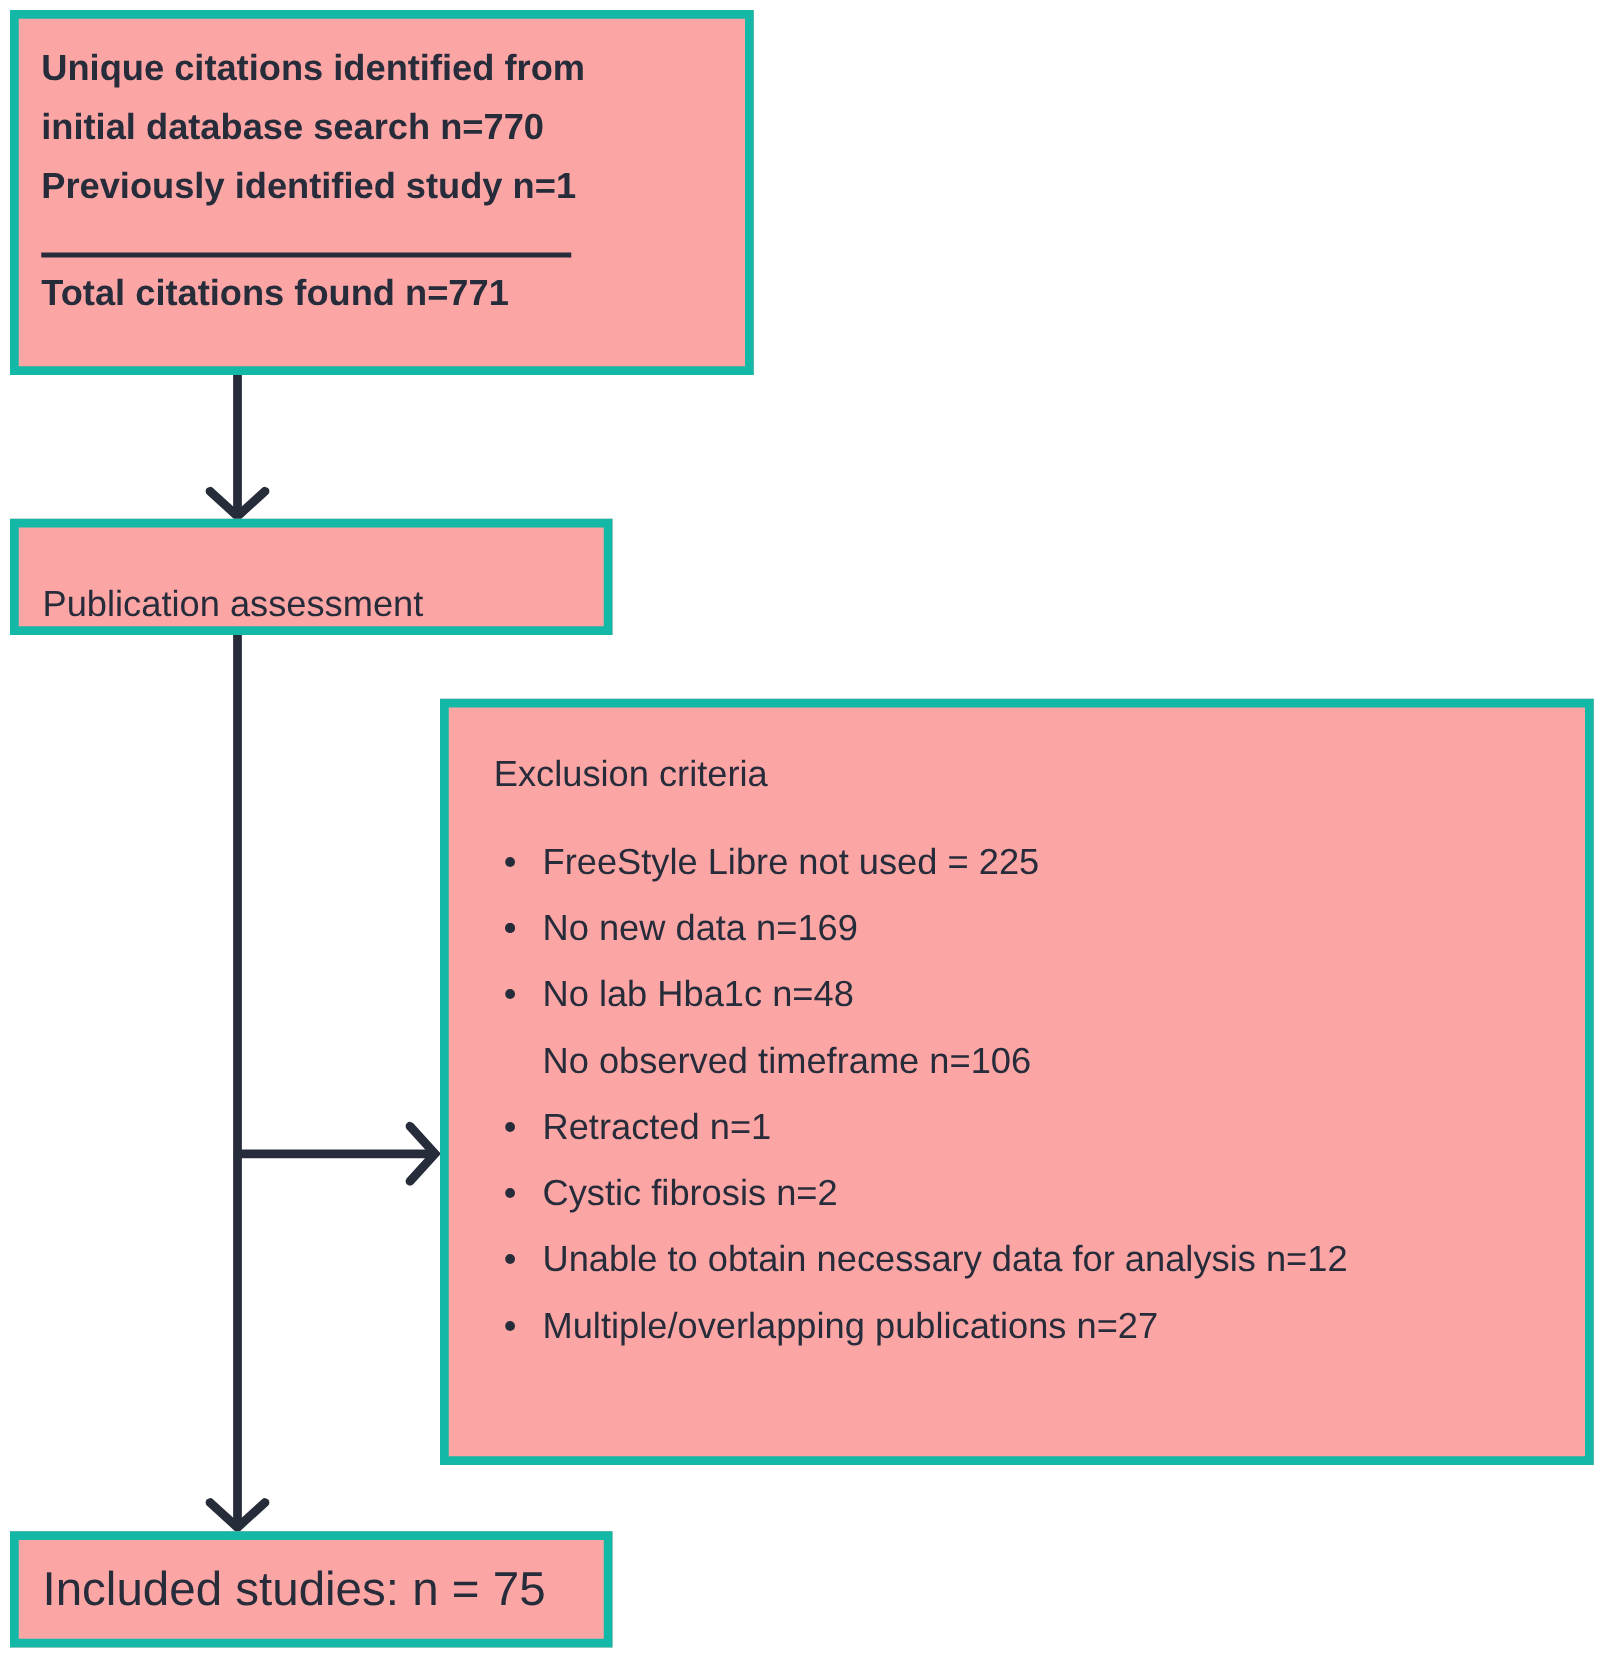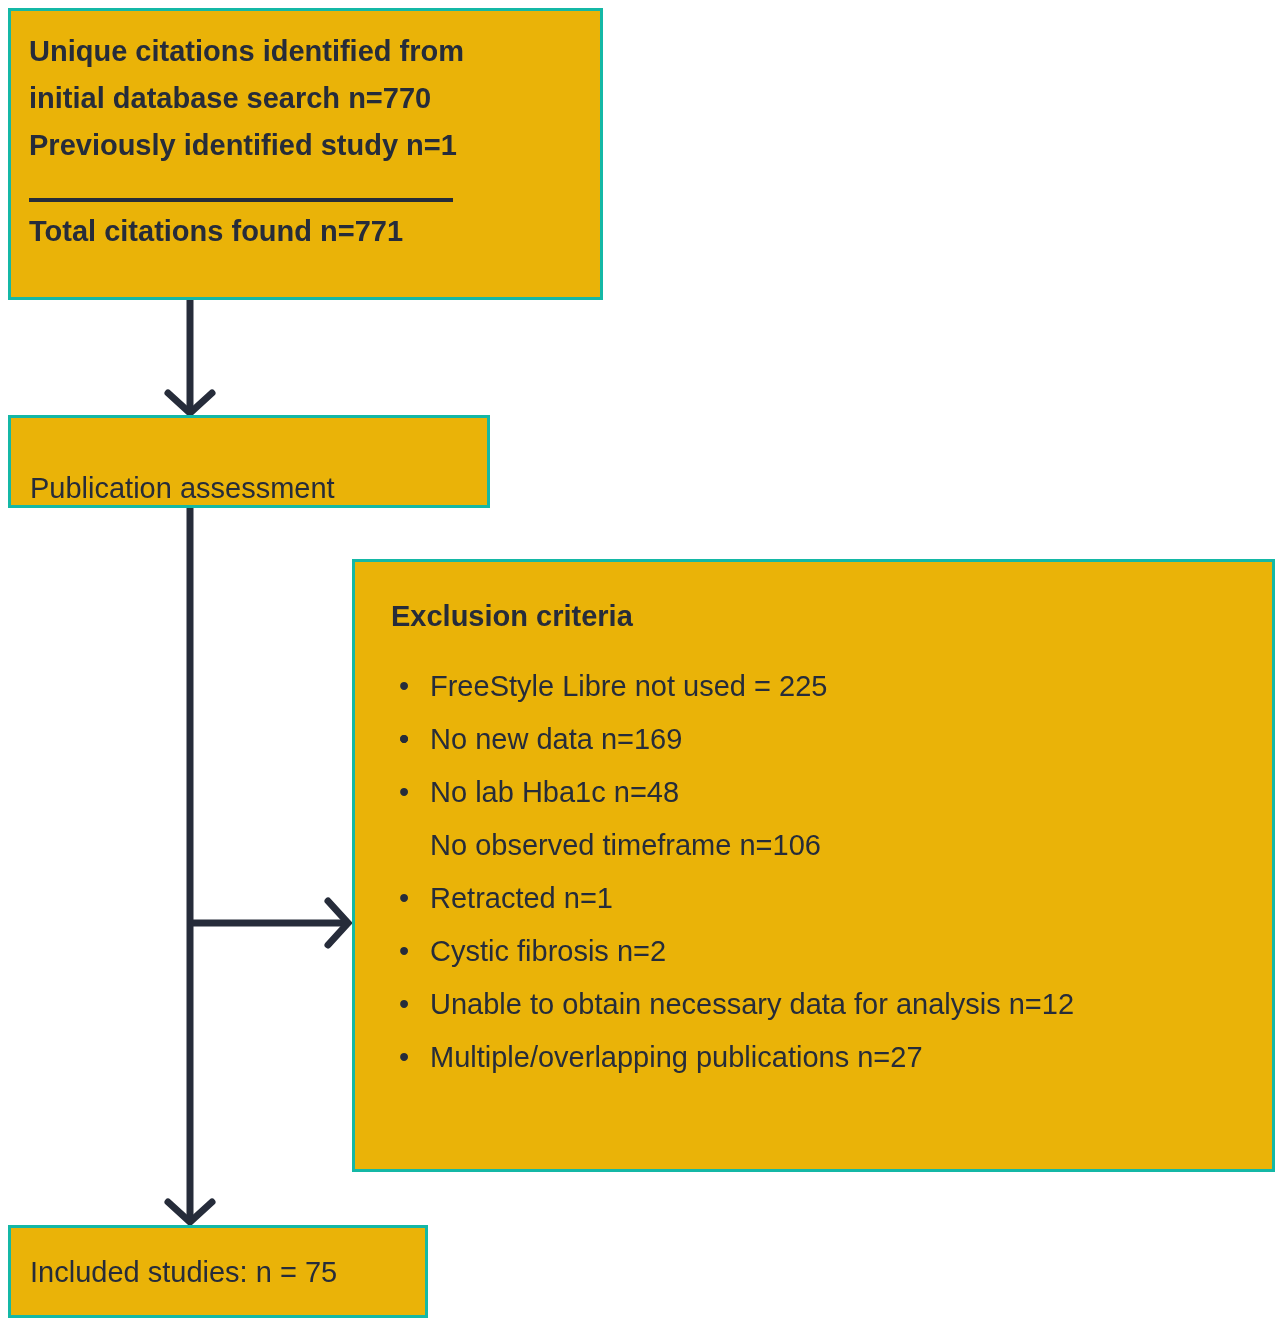--- a/index.html
+++ b/index.html
@@ -12,22 +12,22 @@
     width: 1280px;
     height: 1322px;
     background: #ffffff;
     font-family: "Liberation Sans", "DejaVu Sans", sans-serif;
     color: #262c3a;
     overflow: hidden;
   }
   .box {
     position: absolute;
     box-sizing: border-box;
-    border: 3px solid #14b8a6;
-    background: #eab308;
+    border: 7px solid #14b8a6;
+    background: #fca5a5;
   }
   
   #box-identification {
     left: 8px; top: 8px;
     width: 595px; height: 292px;
     padding: 17px 18px 0 18px;
     font-size: 29px;
     font-weight: bold;
     line-height: 47px;
   }
@@ -48,21 +48,21 @@
     line-height: 34px;
   }
   
   #box-exclusion {
     left: 352px; top: 559px;
     width: 923px; height: 613px;
     padding: 31px 20px 0 36px;
     font-size: 29px;
   }
   #box-exclusion .title {
-    font-weight: bold;
+    font-weight: normal;
     line-height: 47px;
   }
   #box-exclusion ul {
     list-style: none;
     margin: 20px 0 0 0;
     padding: 0;
   }
   #box-exclusion li {
     position: relative;
     padding-left: 39px;
@@ -71,25 +71,25 @@
   }
   #box-exclusion li .bullet {
     position: absolute;
     left: 8px;
     top: 0;
     font-size: 29px;
   }
   
   #box-included {
     left: 8px; top: 1225px;
-    width: 420px; height: 93px;
+    width: 482px; height: 93px;
     display: flex;
     align-items: center;
     padding-left: 19px;
-    font-size: 29px;
+    font-size: 38px;
     line-height: 34px;
   }
   
   #arrows {
     position: absolute;
     left: 0; top: 0;
     width: 1280px;
     height: 1322px;
     pointer-events: none;
   }

